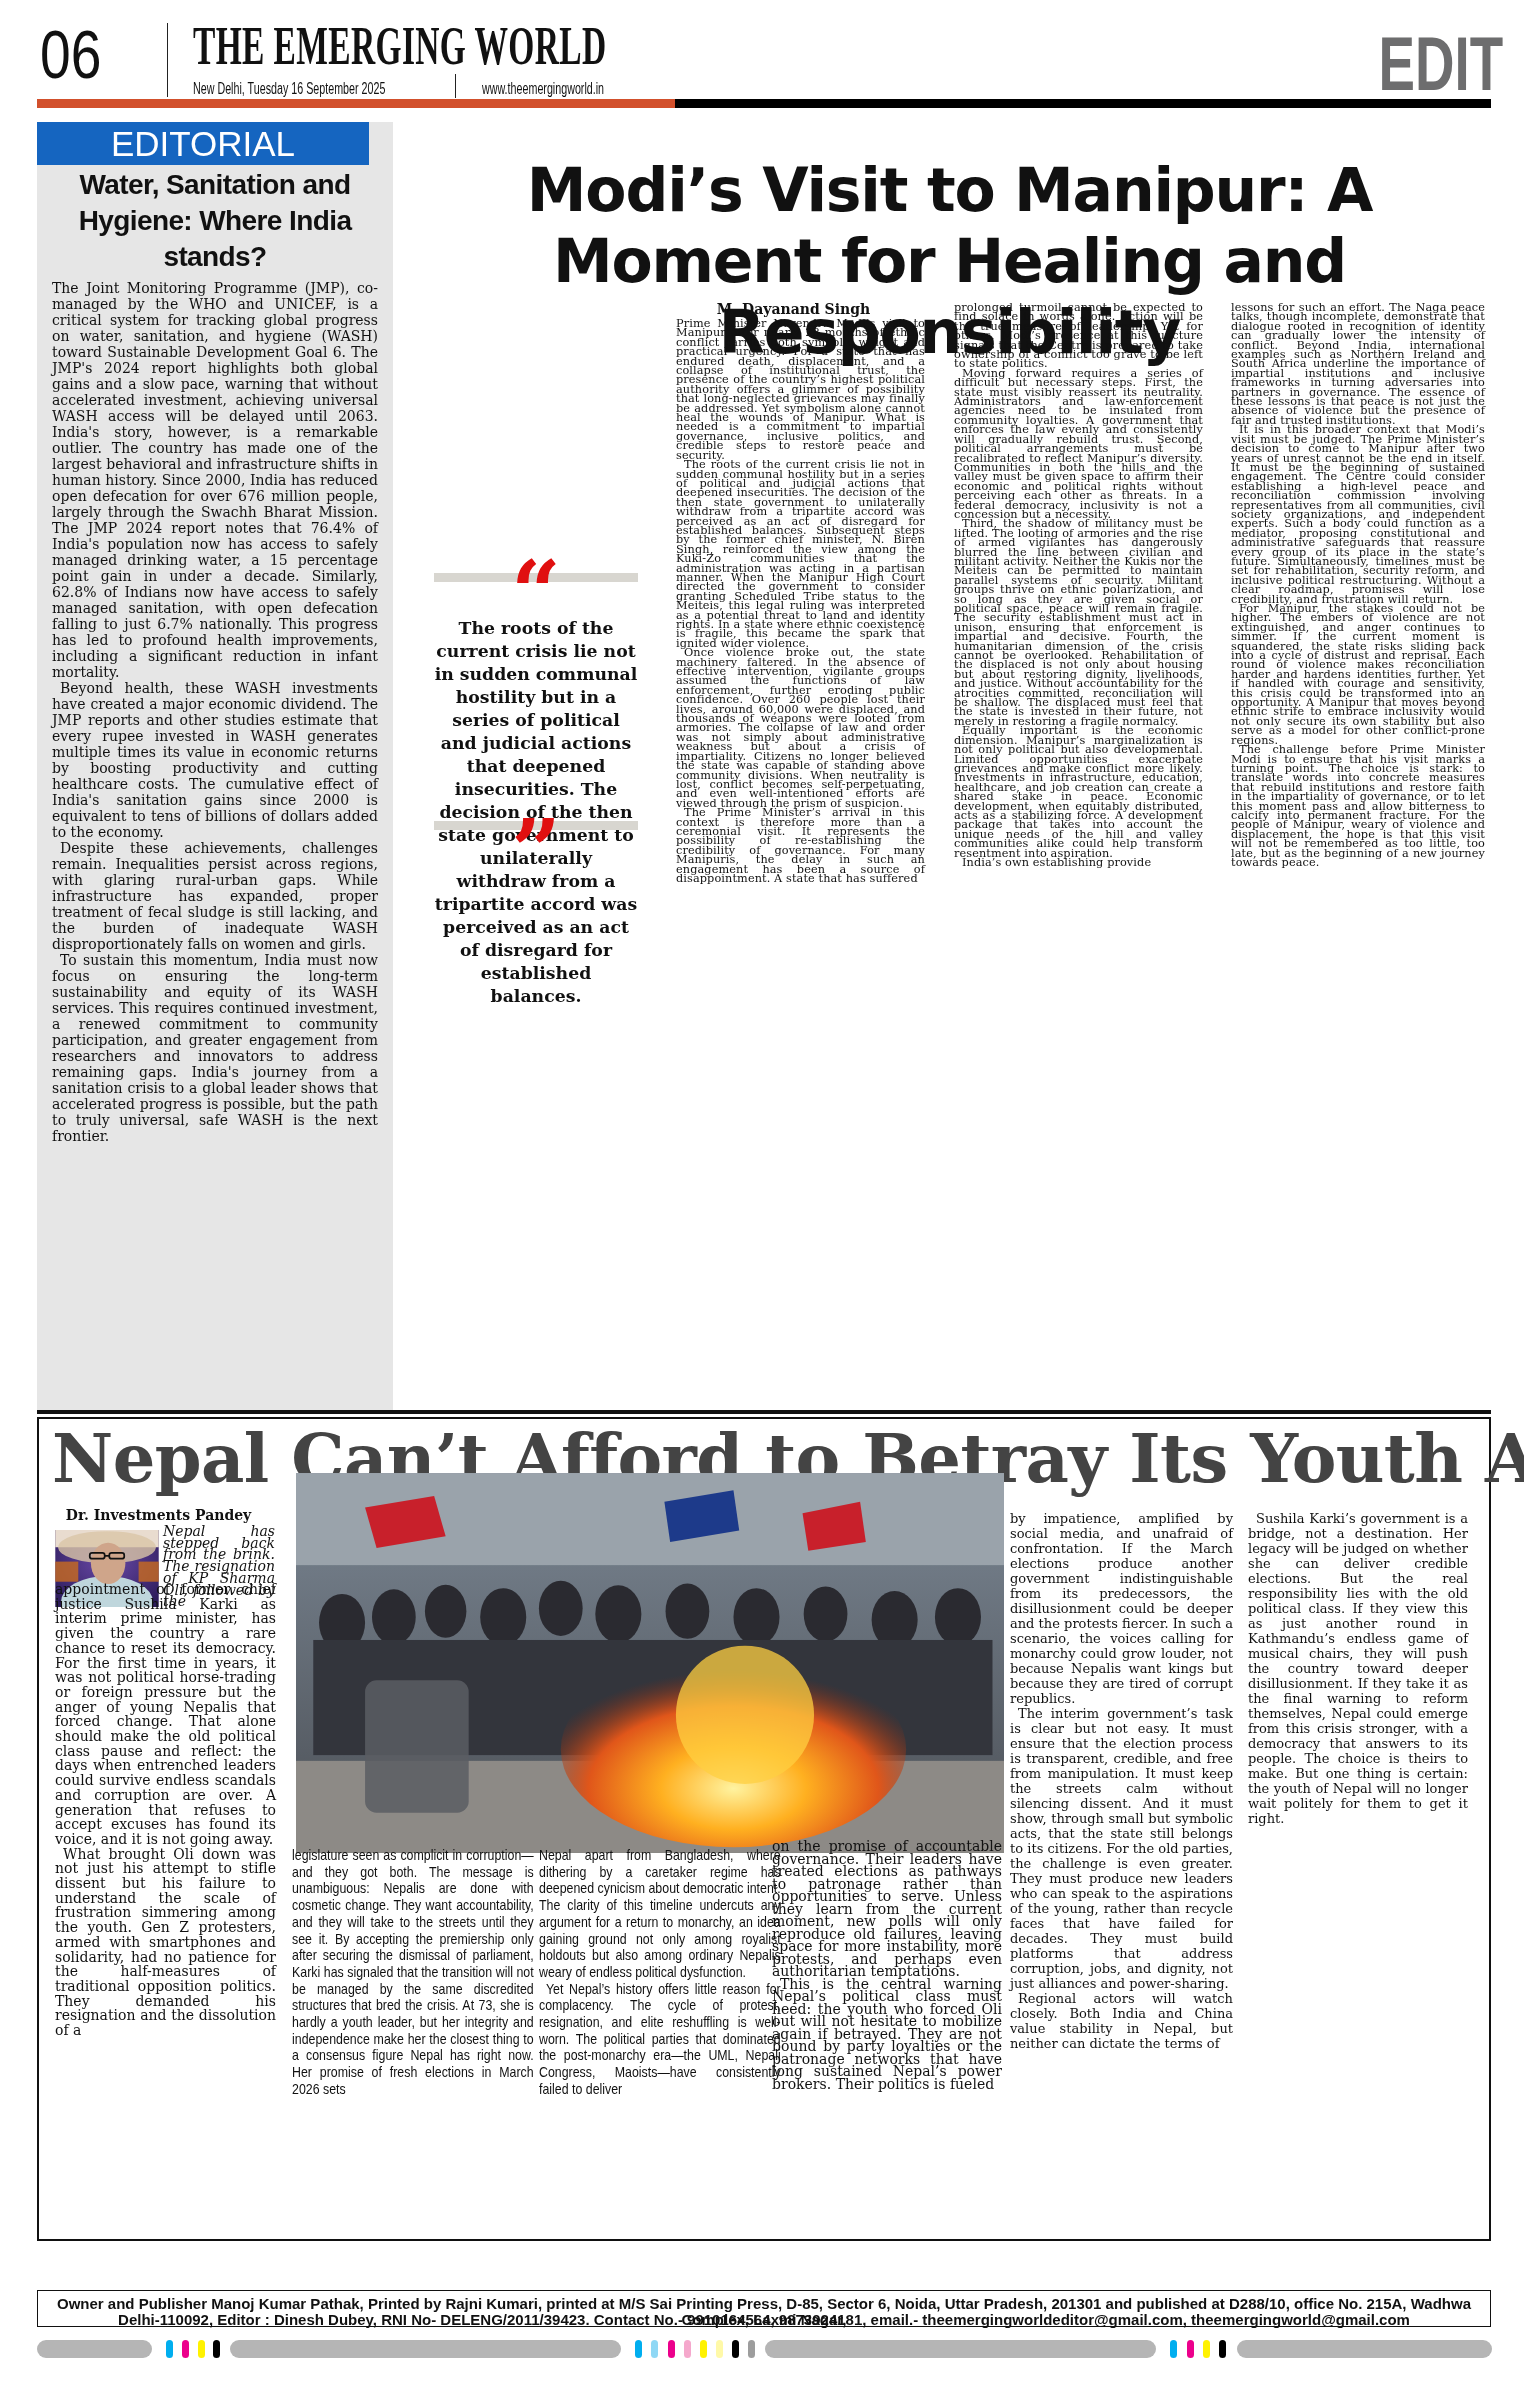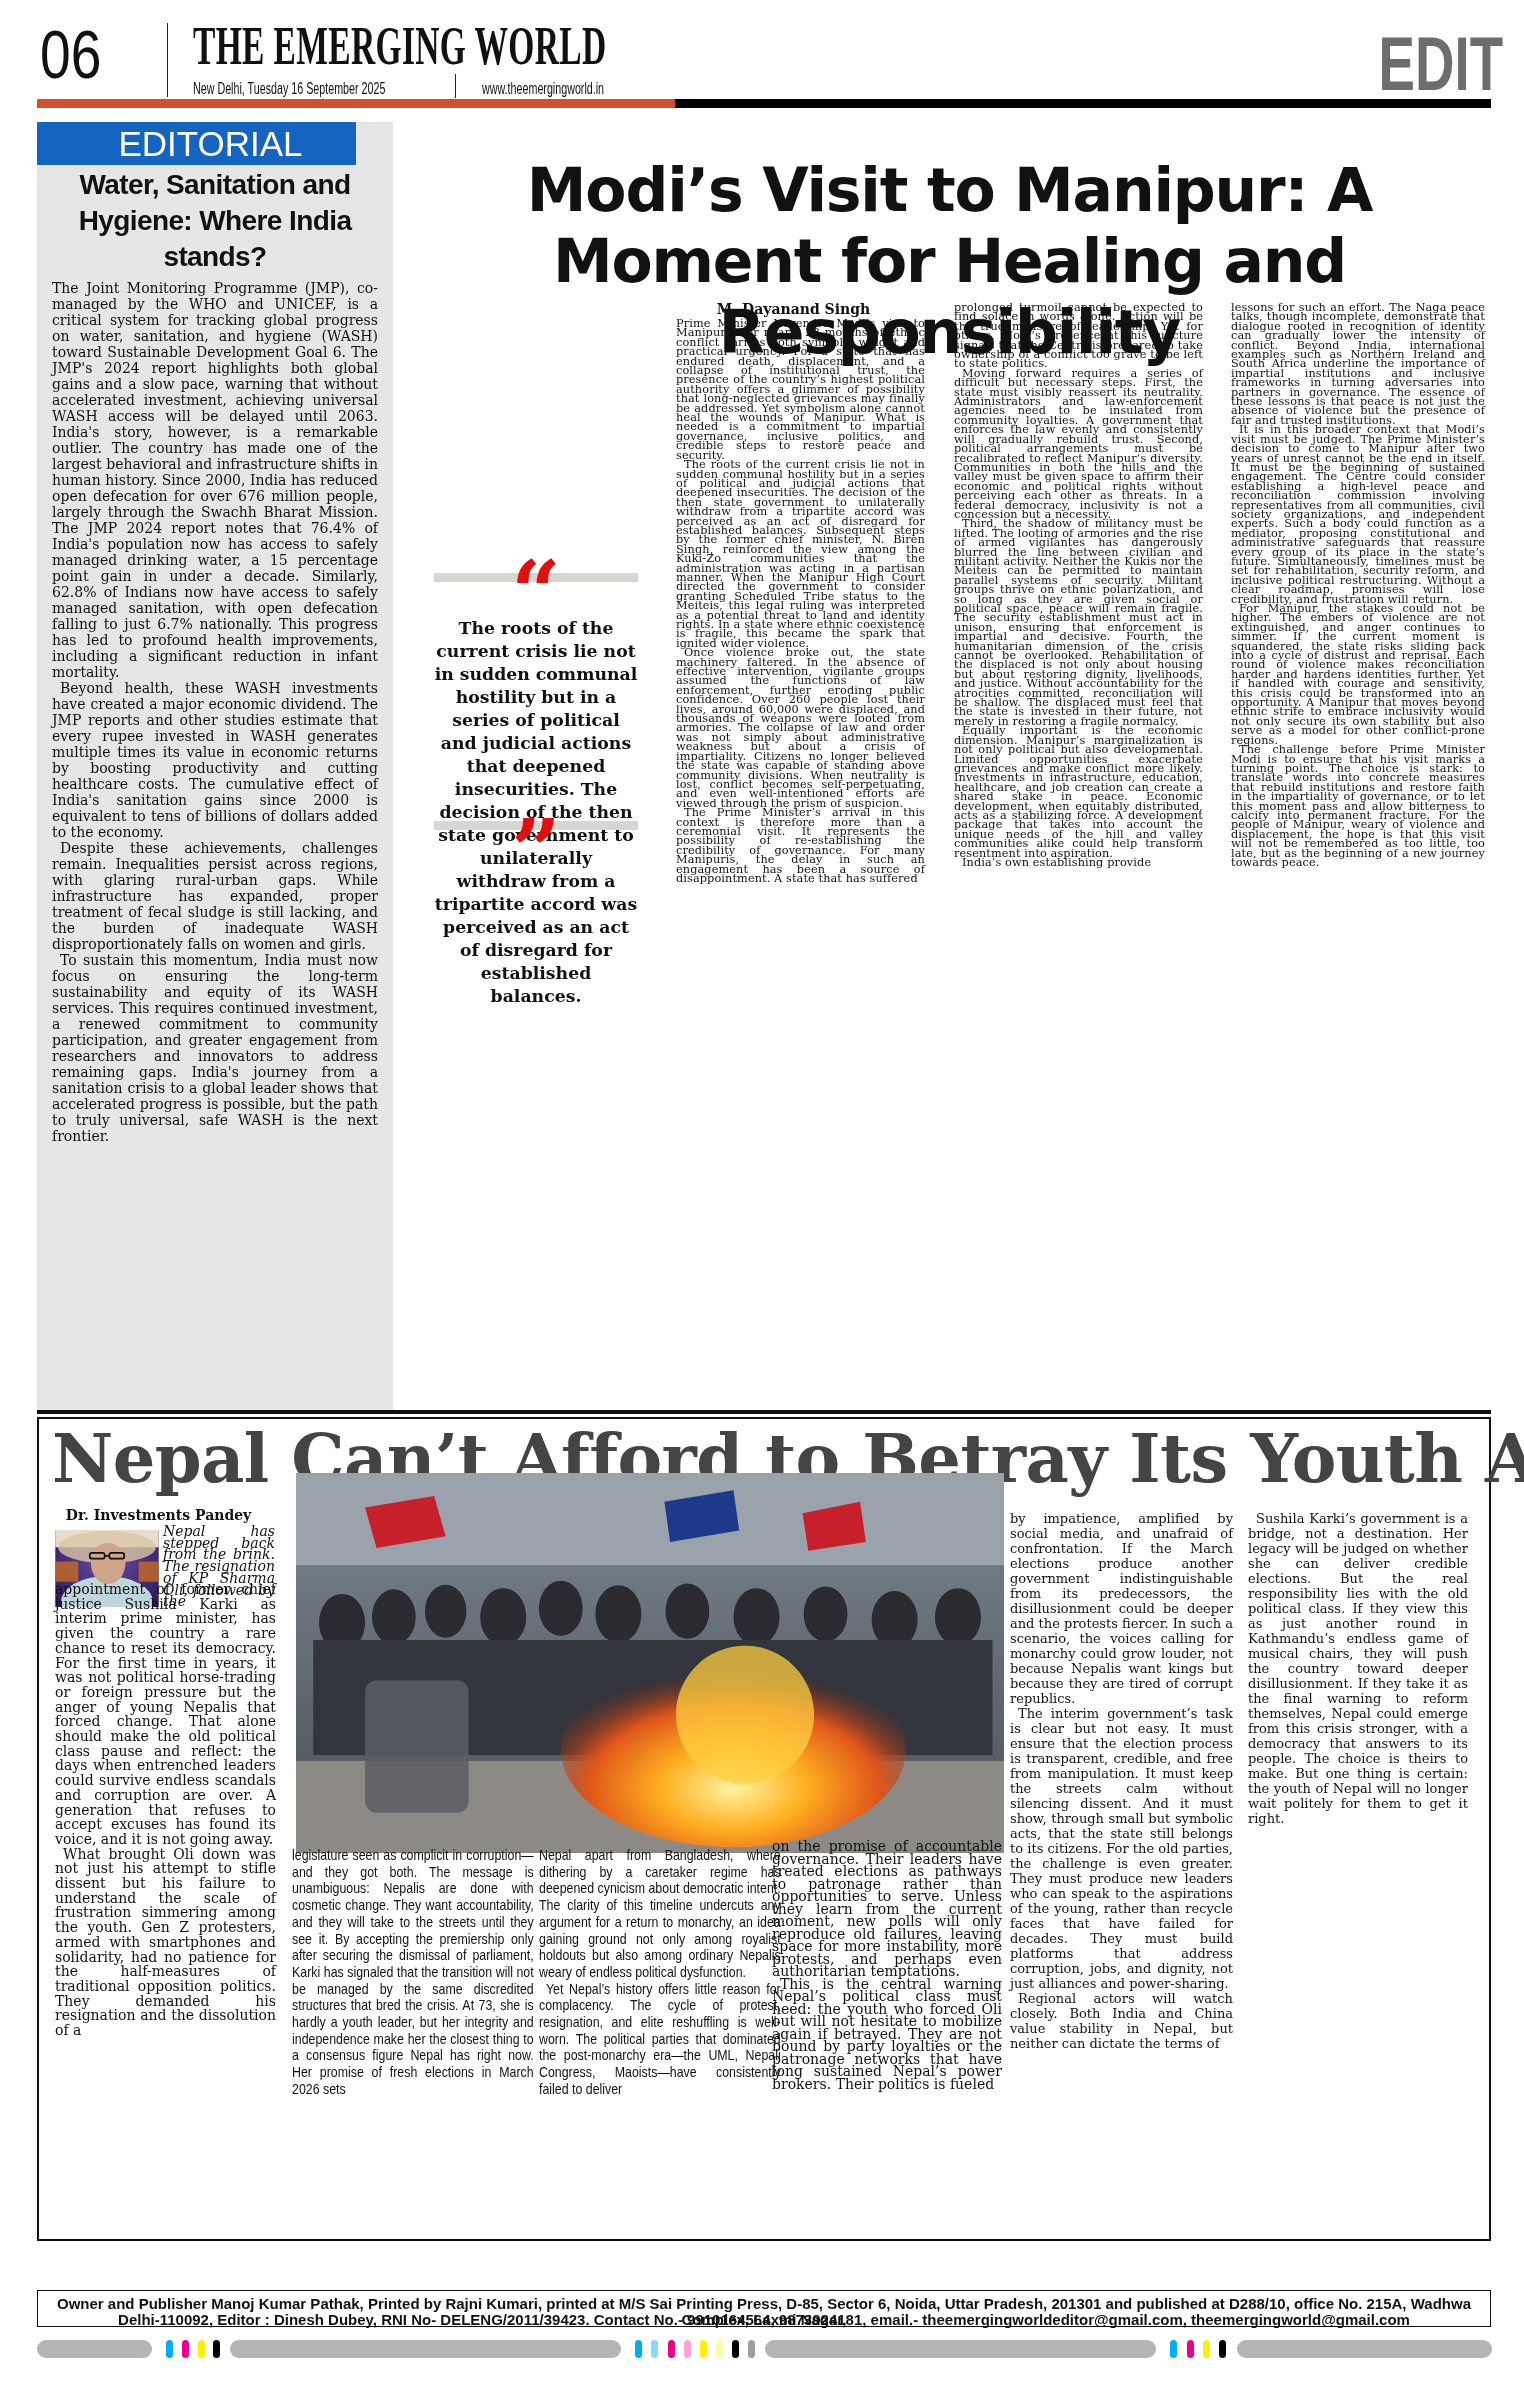--- a/index.html
+++ b/index.html
@@ -10,21 +10,21 @@
   #mast-divider{left:167px;top:23px;width:1.2px;height:74px;background:#222;}
   #paper-name{left:193px;top:17.3px;font-family:"Liberation Serif",serif;font-weight:bold;font-size:54px;line-height:58px;transform:scaleX(0.62);transform-origin:left top;white-space:nowrap;letter-spacing:0.6px;}
   #dateline{left:193px;top:78px;font-family:"Liberation Sans",sans-serif;font-size:17.3px;transform:scaleX(0.62);transform-origin:left top;white-space:nowrap;}
   #date-divider{left:455px;top:74px;width:1.2px;height:24px;background:#222;}
   #website{left:482px;top:78px;font-family:"Liberation Sans",sans-serif;font-size:17.3px;transform:scaleX(0.62);transform-origin:left top;white-space:nowrap;}
   #section-label{right:22px;top:23px;font-family:"Liberation Sans",sans-serif;font-weight:bold;font-size:76px;line-height:81px;color:#6d6d6e;transform:scaleX(0.72);transform-origin:right top;}
   #rule-orange{left:37px;top:99px;width:639px;height:9.2px;}
   #rule-black{left:675px;top:99px;width:816px;height:9.2px;}
   
   #editorial-box{left:37px;top:122px;width:356px;height:1288px;background:#e6e6e6;}
-  #editorial-banner{left:37px;top:122px;width:291px;height:43px;color:#fff;font-family:"Liberation Sans",sans-serif;font-size:35px;line-height:43px;text-align:center;padding-left:28px;}
+  #editorial-banner{left:37px;top:122px;width:332px;height:43px;color:#fff;font-family:"Liberation Sans",sans-serif;font-size:35px;line-height:43px;text-align:center;}
   #editorial-headline{left:52px;top:167px;width:326px;font-family:Liberation Sans, sans-serif;font-weight:bold;font-size:28px;line-height:36px;text-align:center;letter-spacing:-0.6px;}
   #editorial-body{left:52px;top:280px;width:326px;font-size:14px;line-height:16px;text-align:justify;}
   .para{margin:0;text-indent:8px;}
   .para:first-child{text-indent:0;}
   
   #modi-headline{left:403px;top:127px;width:1093px;font-family:"DejaVu Sans",sans-serif;font-weight:bold;font-size:60px;line-height:71px;text-align:center;letter-spacing:-1.2px;margin-top:28px;}
   #pull-quote{left:434px;top:549px;width:204px;}
   .quote-bar{position:absolute;left:0;width:204px;height:9.2px;background:#d8d6d0;}
   .quote-mark{position:absolute;left:0;width:204px;text-align:center;font-family:"DejaVu Serif",serif;font-weight:bold;font-size:86px;line-height:86px;}
   #quote-text{position:absolute;left:0;top:68px;width:204px;text-align:center;font-weight:bold;font-size:17.3px;line-height:23px;}

